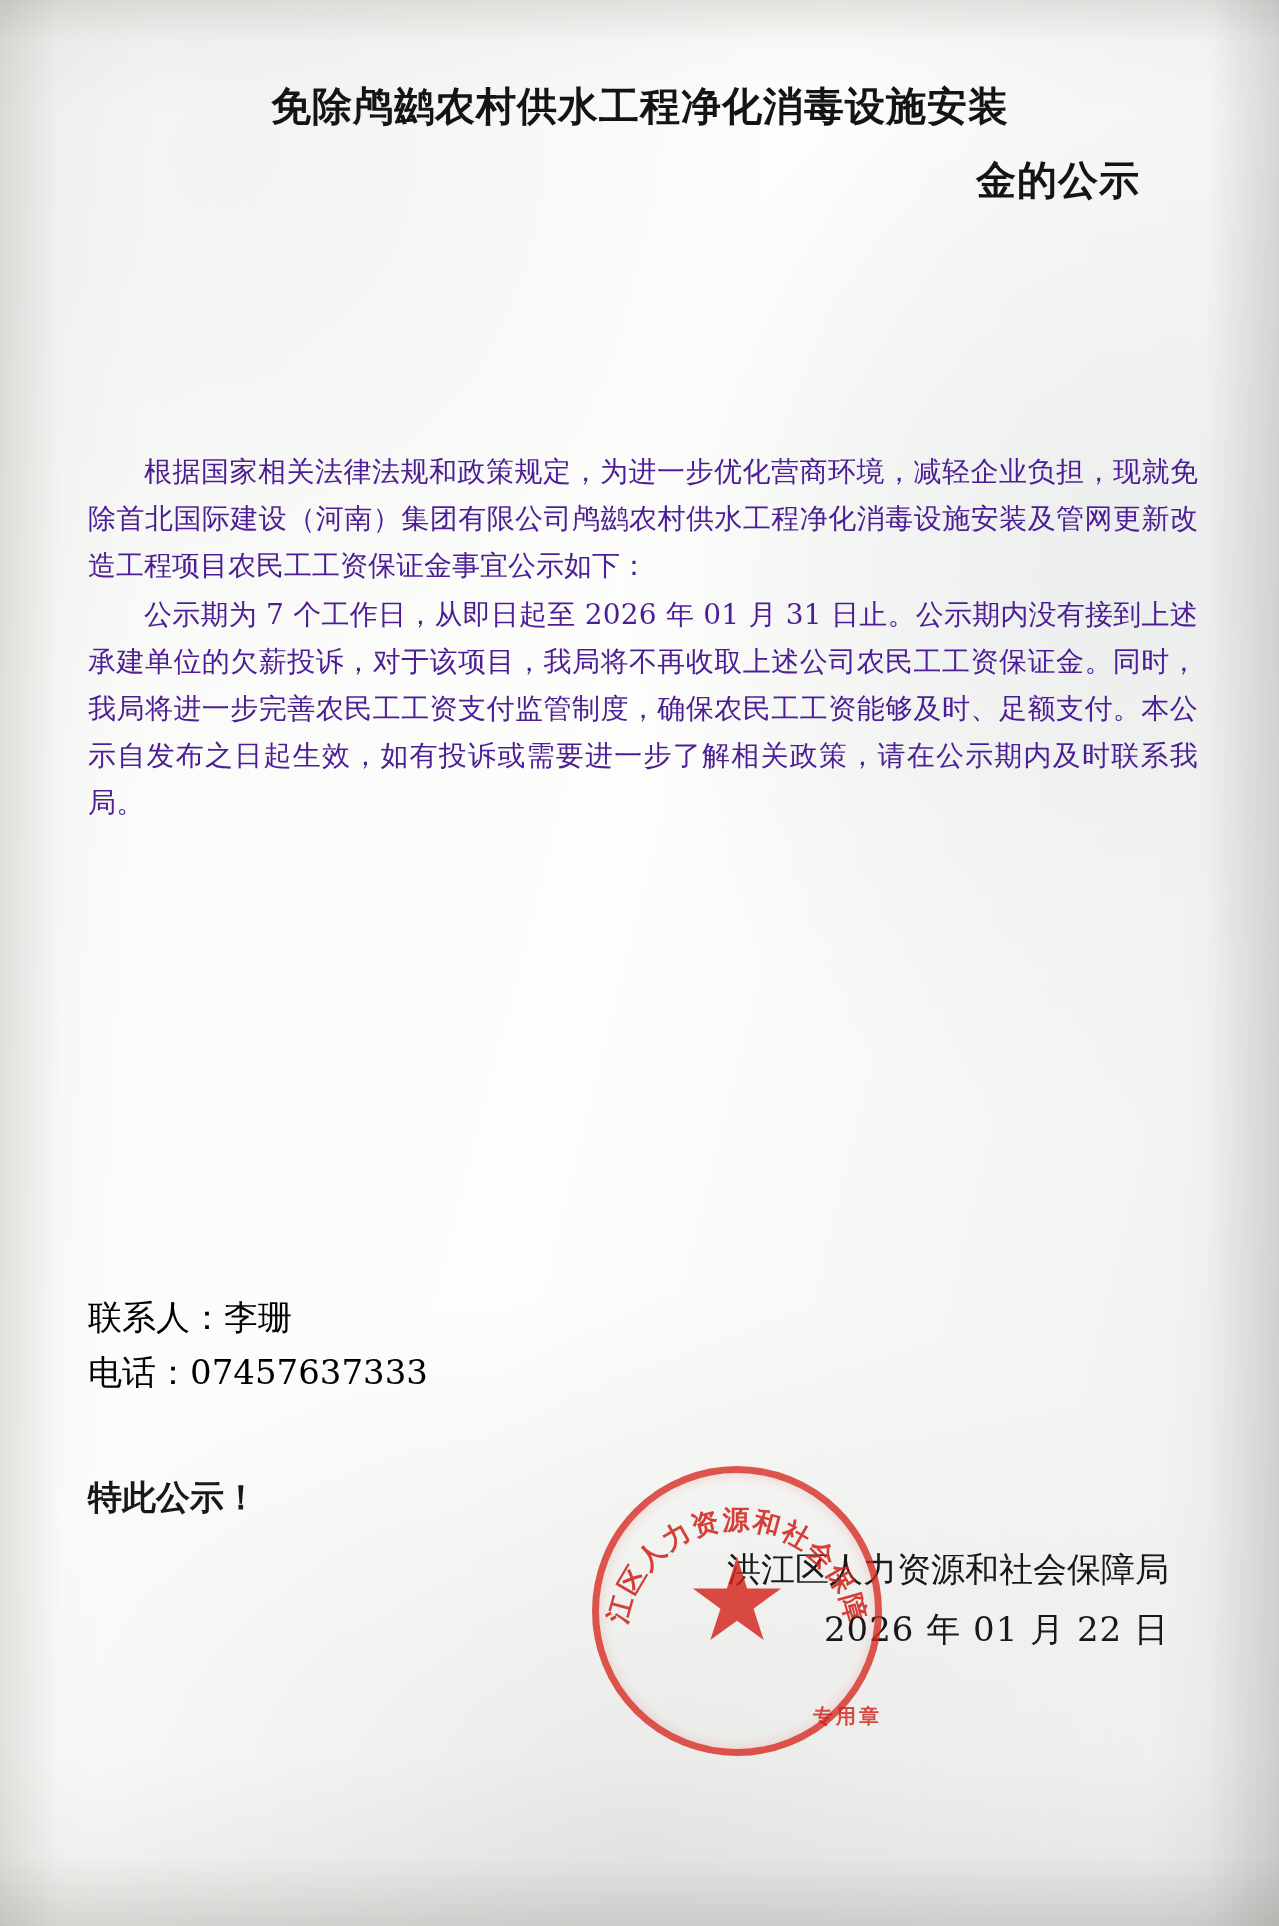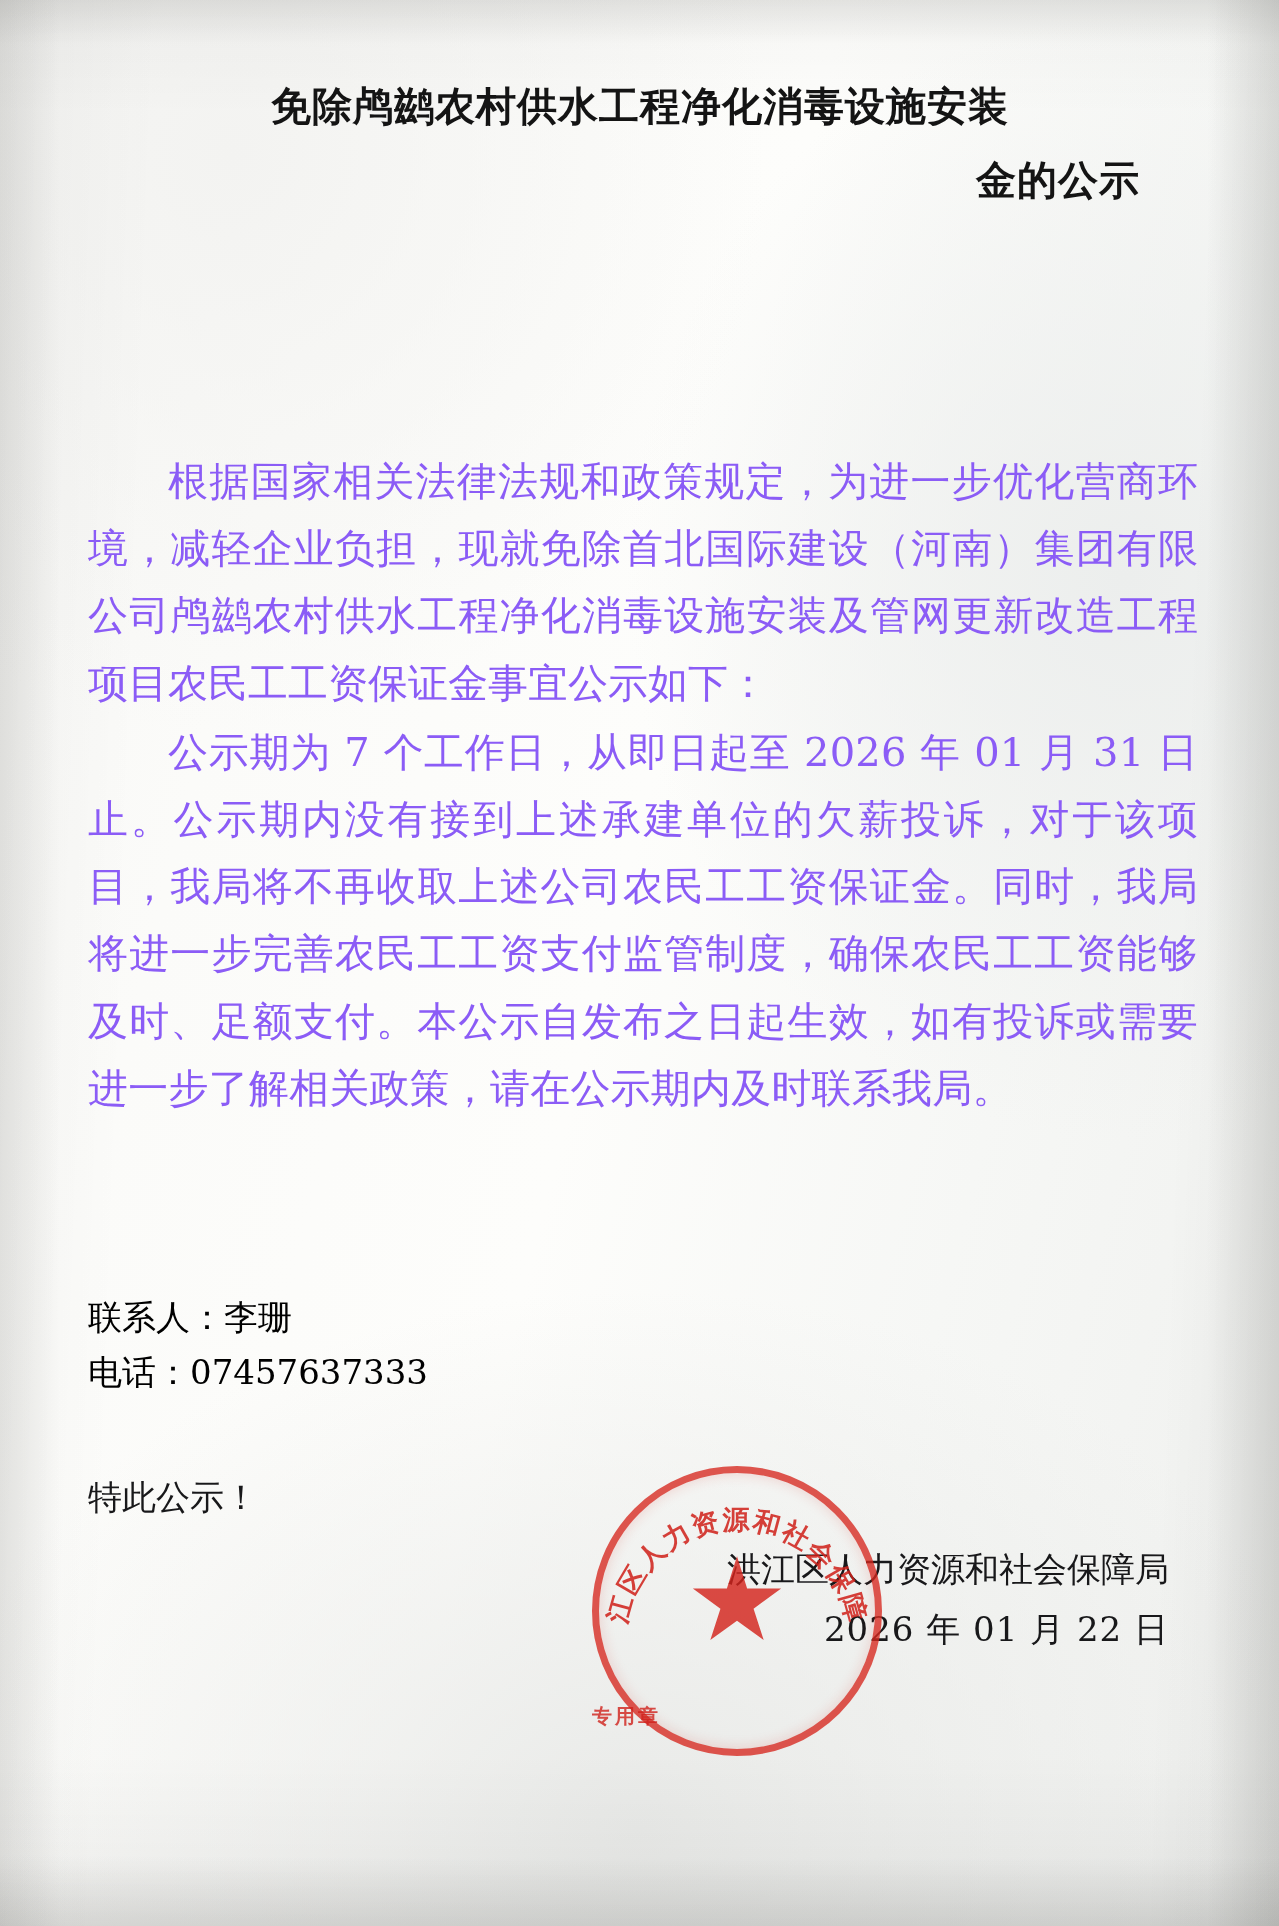--- a/index.html
+++ b/index.html
@@ -59,23 +59,23 @@
   }
   .doc-title .tline { display: block; }
   .doc-title .tline.last { text-align: right; }
 
   .body-text {
     position: absolute;
     left: 88px;
     top: 448px;
     width: 1110px;
     font-family: "DejaVu Serif", "Liberation Serif", serif;
-    font-size: 40px;
+    font-size: 28px;
     line-height: 1.68;
-    color: #8b5cf6;
+    color: #4c1d95;
   }
   .para {
     margin: 0 0 2px 0;
     text-indent: 2em;
     text-align: justify;
     text-justify: inter-character;
   }
   .para.tight { letter-spacing: 0.2px; }
 
   .contact-block {
@@ -90,20 +90,21 @@
   }
   .contact-line { display: block; }
 
   .notice-line {
     position: absolute;
     left: 88px;
     top: 1475px;
     font-family: "DejaVu Serif", "Liberation Serif", serif;
     font-size: 34px;
     color: #18181a;
+    font-weight: bold;
   }
 
   .signature {
     position: absolute;
     right: 110px;
     top: 1540px;
     width: 620px;
     text-align: right;
     font-family: "DejaVu Serif", "Liberation Serif", serif;
     font-size: 34px;
@@ -151,21 +152,21 @@
     font-size: 27px;
     font-weight: bold;
     fill: rgba(207, 33, 26, 0.86);
     letter-spacing: 2px;
   }
   .seal-bottom {
     position: absolute;
     left: 0;
     bottom: 26px;
     width: 290px;
-    text-align: left;
+    text-align: right;
     font-family: "DejaVu Sans", "Liberation Sans", sans-serif;
     font-size: 20px;
     font-weight: bold;
     color: rgba(207, 33, 26, 0.80);
     letter-spacing: 3px;
   }
 
   
   .crease-a, .crease-b {
     position: absolute;

